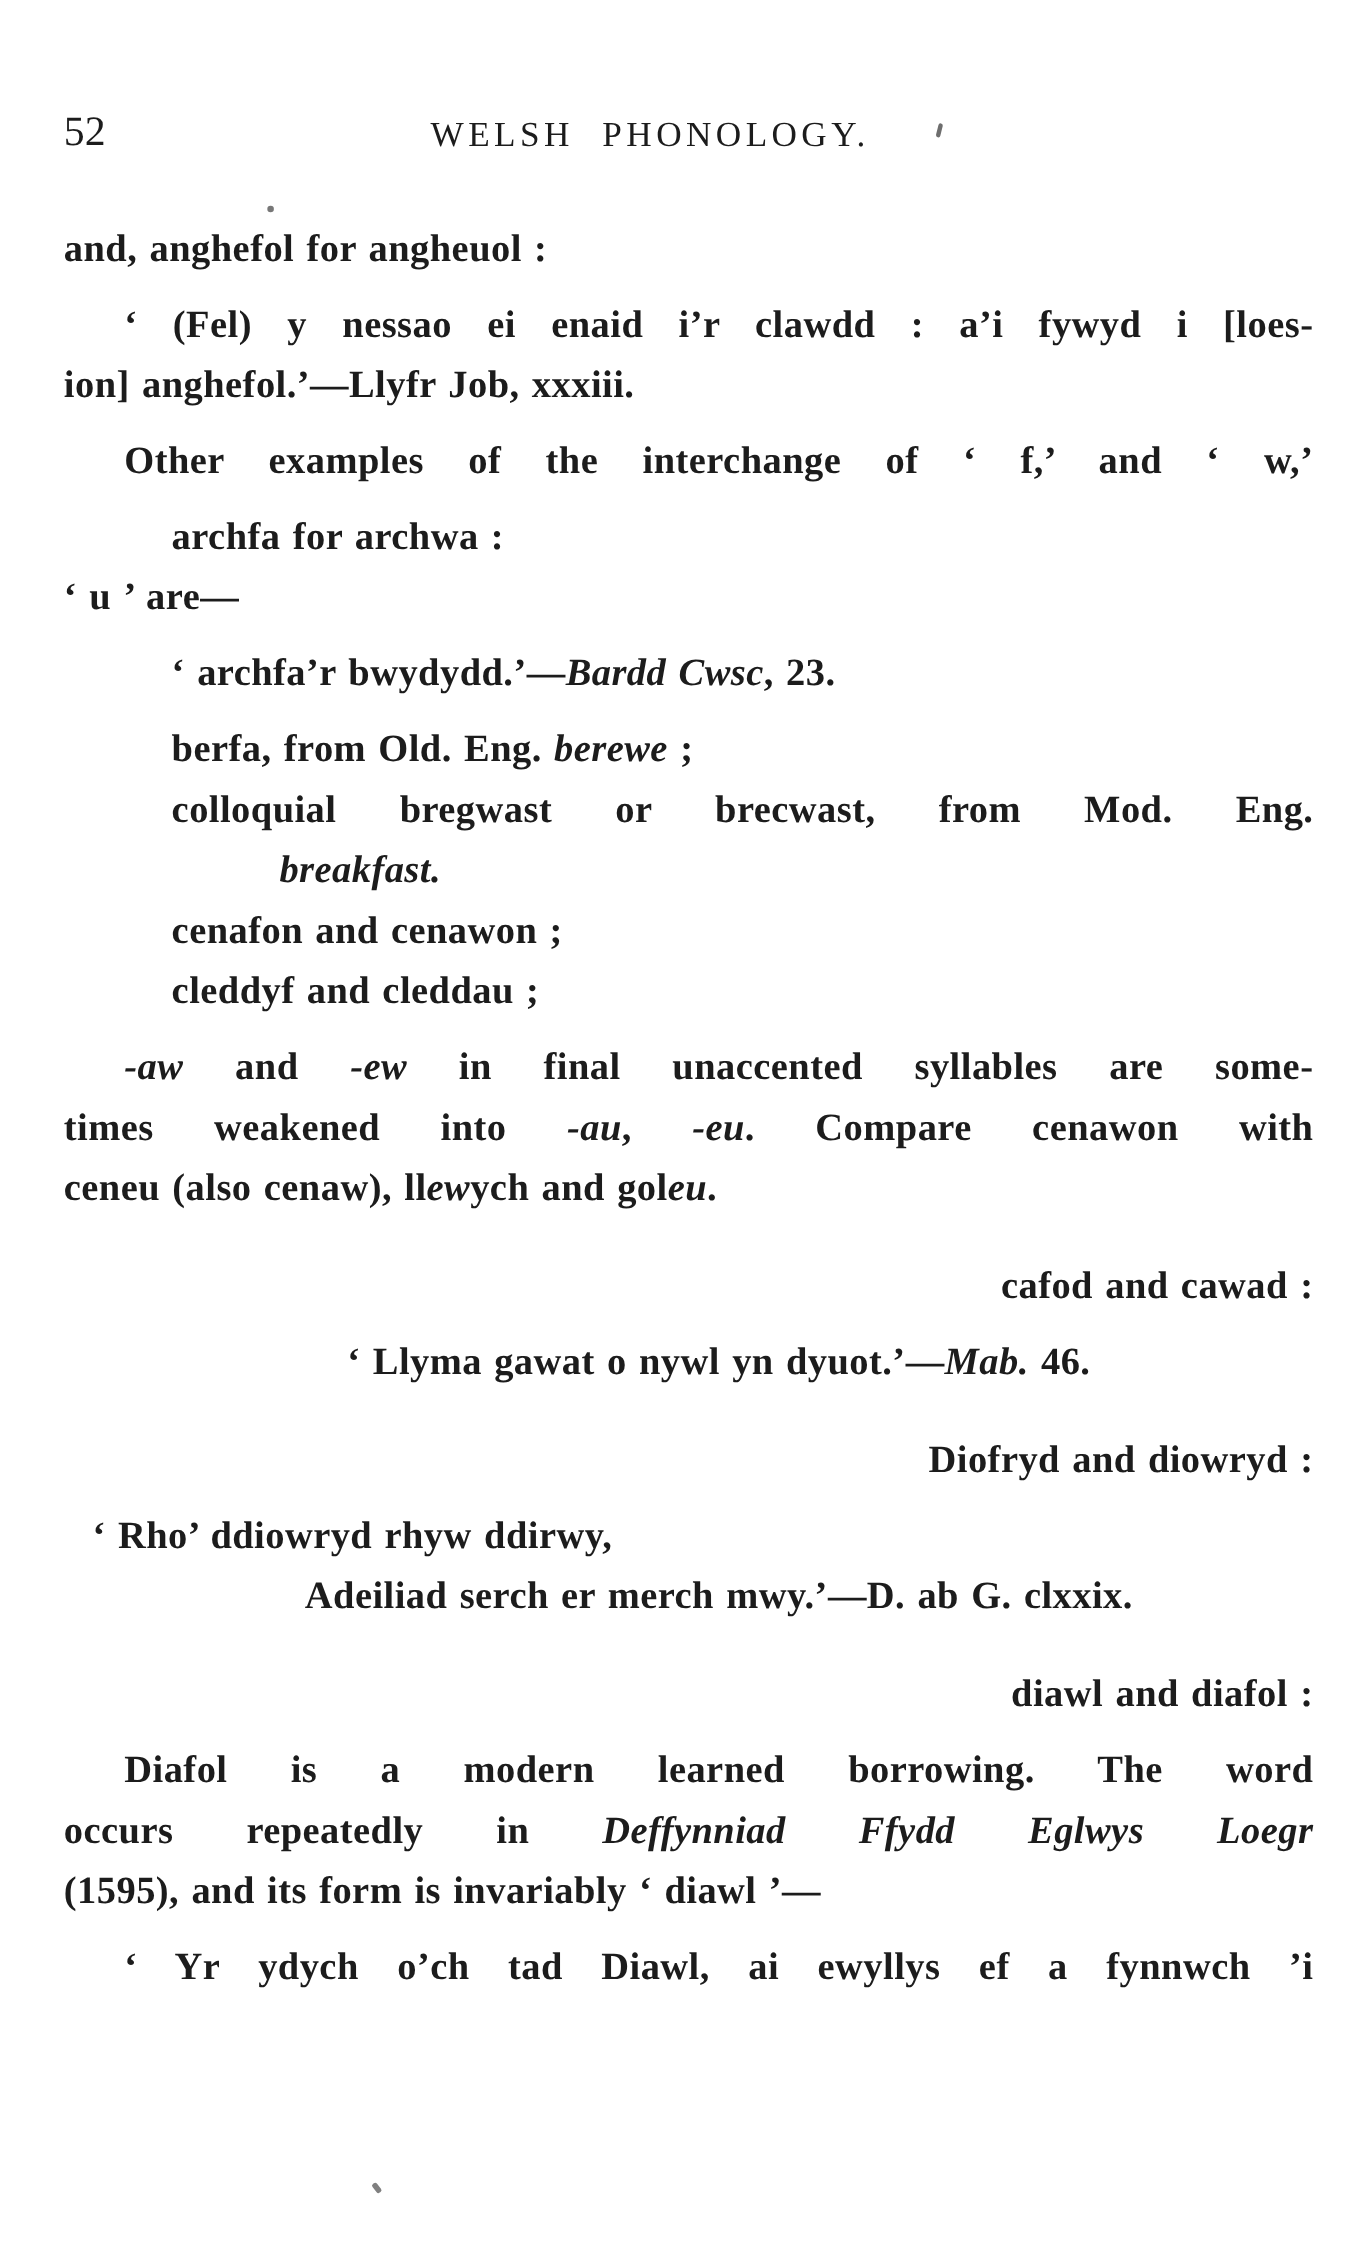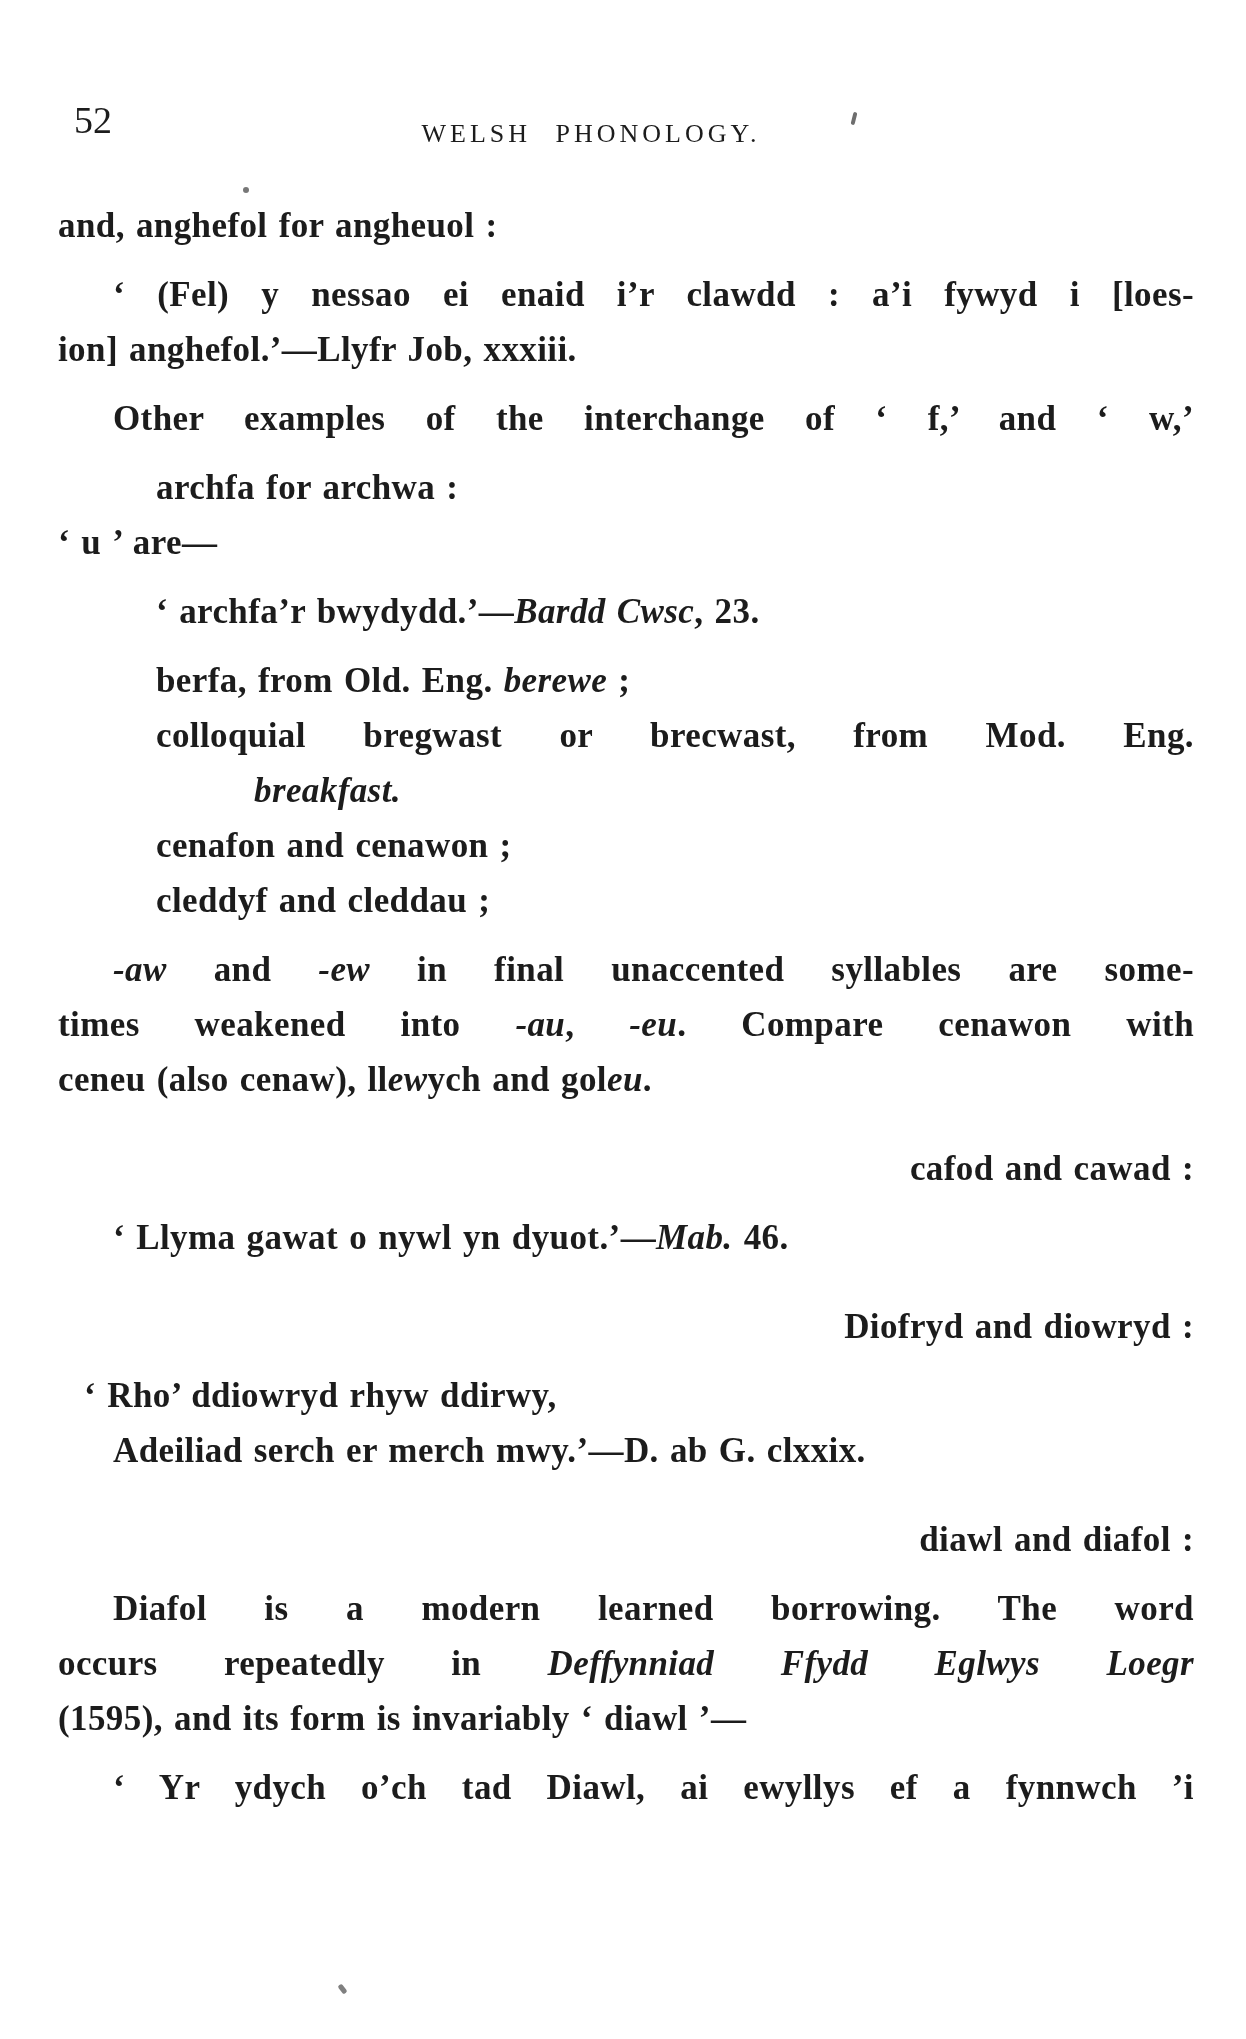--- a/index.html
+++ b/index.html
@@ -13,27 +13,27 @@
   }
   .page{
     padding:98px 52px 0 58px;
     position:relative;
   }
   .header{
     position:relative;
     height:44px;
   }
   .page-num{
-    position:absolute;left:16px;top:0;
+    position:absolute;left:0;top:0;
     font-size:38px;line-height:44px;
   }
   .running-head{
-    position:absolute;left:0;right:70px;top:16px;
+    position:absolute;left:0;right:70px;top:4px;
     text-align:center;
-    font-size:26px;line-height:40px;
+    font-size:32px;line-height:40px;
     letter-spacing:4px;
     word-spacing:14px;
   }
   .body-lines{margin-top:56px;font-weight:bold;}
   .line{
     font-size:35px;
     line-height:55px;
     letter-spacing:0.4px;
     word-spacing:2px;
     white-space:pre-wrap;
@@ -41,21 +41,21 @@
   .just{
     text-align:justify;
     text-align-last:justify;
     text-justify:inter-word;
     white-space:normal;
   }
   .gap-para{margin-top:14px;}
   .gap-big{margin-top:34px;text-align:right;}
   .ind-0{padding-left:0;}
   .ind-q{padding-left:26px;}
-  .ind-1{padding-left:55px;}
+  .ind-1{padding-left:55px;text-align:center;}
   .ind-2{padding-left:98px;}
   .ind-3{padding-left:196px;}
   .em{font-style:italic;}
   .speck{position:absolute;background:#4a4a4a;}
   .speck-1{left:852px;top:112px;width:4px;height:13px;border-radius:2px;transform:rotate(14deg);opacity:.8;}
   .speck-2{left:243px;top:187px;width:6px;height:6px;border-radius:50%;opacity:.75;}
   .speck-3{left:340px;top:1984px;width:5px;height:10px;border-radius:2px;transform:rotate(-38deg);opacity:.7;}
 </style>
 </head>
 <body>

